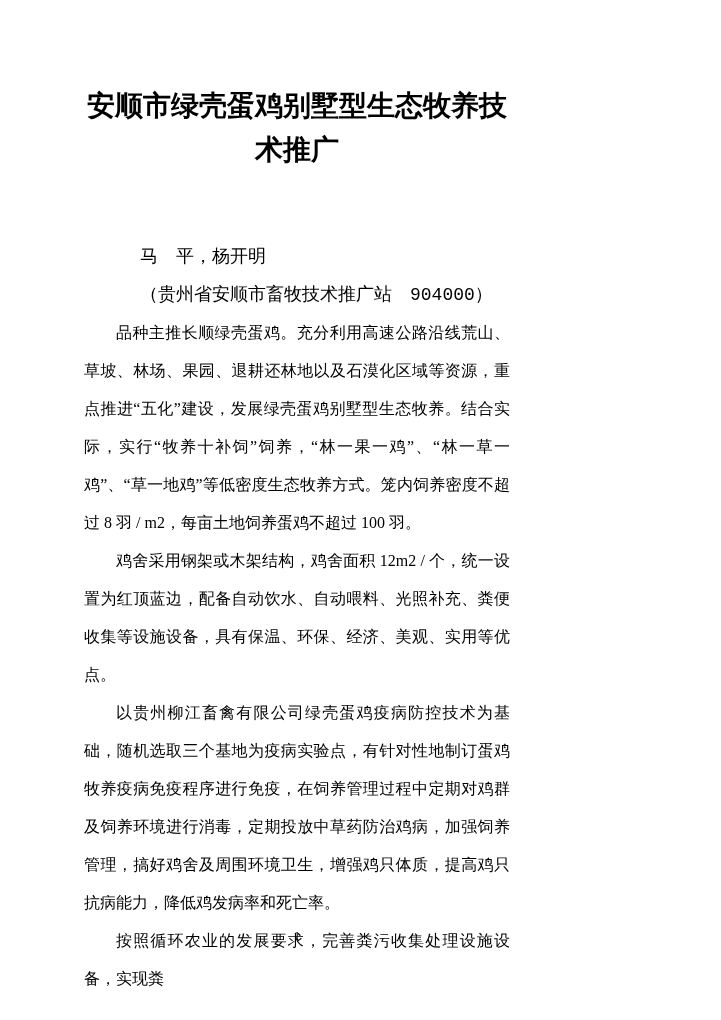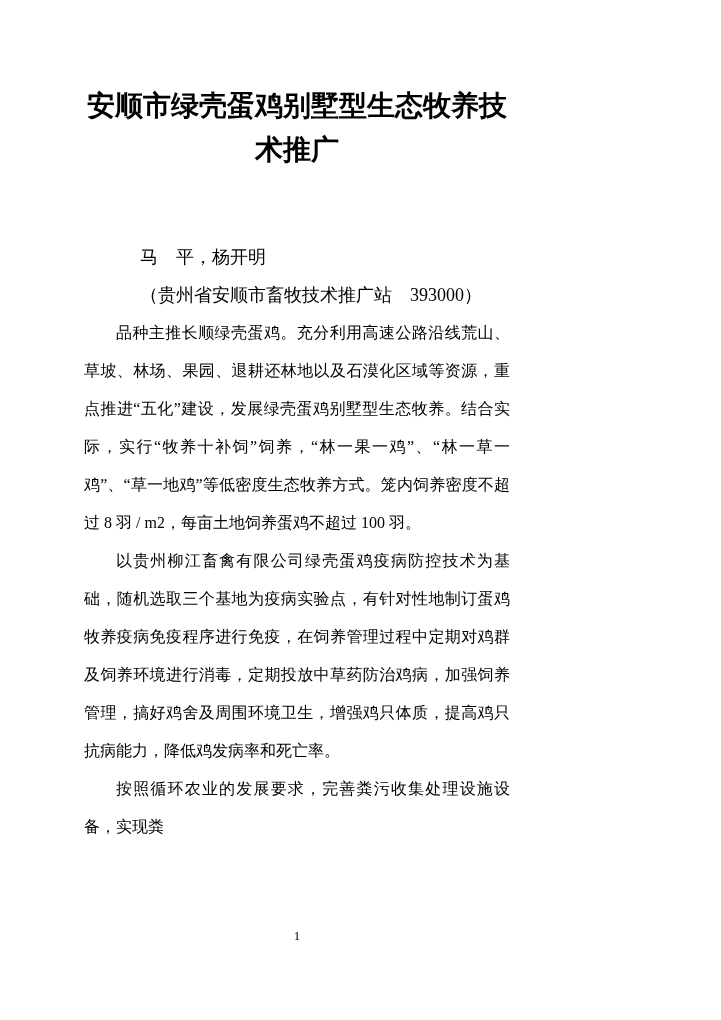--- a/index.html
+++ b/index.html
@@ -19,20 +19,21 @@
   }
   .doc-title {
     text-align: center;
     font-weight: bold;
     font-size: 28px;
     line-height: 44px;
     letter-spacing: 0px;
   }
   .meta-block {
     margin-top: 66px;
+    font-family: Liberation Mono, monospace;
   }
   .meta-line {
     font-size: 18px;
     line-height: 38px;
     padding-left: 56px;
     white-space: nowrap;
   }
   .body-block p {
     font-size: 16px;
     line-height: 38px;
@@ -54,24 +55,25 @@
 <body>
 
 <div class="page">
 
   <div class="doc-title">
     <div>安顺市绿壳蛋鸡别墅型生态牧养技术推广</div>
   </div>
 
   <div class="meta-block">
     <div class="meta-line">马　平，杨开明</div>
-    <div class="meta-line">（贵州省安顺市畜牧技术推广站　393000）</div>
+    <div class="meta-line">（贵州省安顺市畜牧技术推广站　904000）</div>
   </div>
 
   <div class="body-block">
     <p>品种主推长顺绿壳蛋鸡。充分利用高速公路沿线荒山、草坡、林场、果园、退耕还林地以及石漠化区域等资源，重点推进“五化”建设，发展绿壳蛋鸡别墅型生态牧养。结合实际，实行“牧养十补饲”饲养，“林一果一鸡”、“林一草一鸡”、“草一地鸡”等低密度生态牧养方式。笼内饲养密度不超过 8 羽 / m2，每亩土地饲养蛋鸡不超过 100 羽。</p>
+    <p>鸡舍采用钢架或木架结构，鸡舍面积 12m2 / 个，统一设置为红顶蓝边，配备自动饮水、自动喂料、光照补充、粪便收集等设施设备，具有保温、环保、经济、美观、实用等优点。</p>
     <p>以贵州柳江畜禽有限公司绿壳蛋鸡疫病防控技术为基础，随机选取三个基地为疫病实验点，有针对性地制订蛋鸡牧养疫病免疫程序进行免疫，在饲养管理过程中定期对鸡群及饲养环境进行消毒，定期投放中草药防治鸡病，加强饲养管理，搞好鸡舍及周围环境卫生，增强鸡只体质，提高鸡只抗病能力，降低鸡发病率和死亡率。</p>
     <p>按照循环农业的发展要求，完善粪污收集处理设施设备，实现粪</p>
   </div>
 
   <div class="page-number">1</div>
 
 </div>
 
 </body></html>

